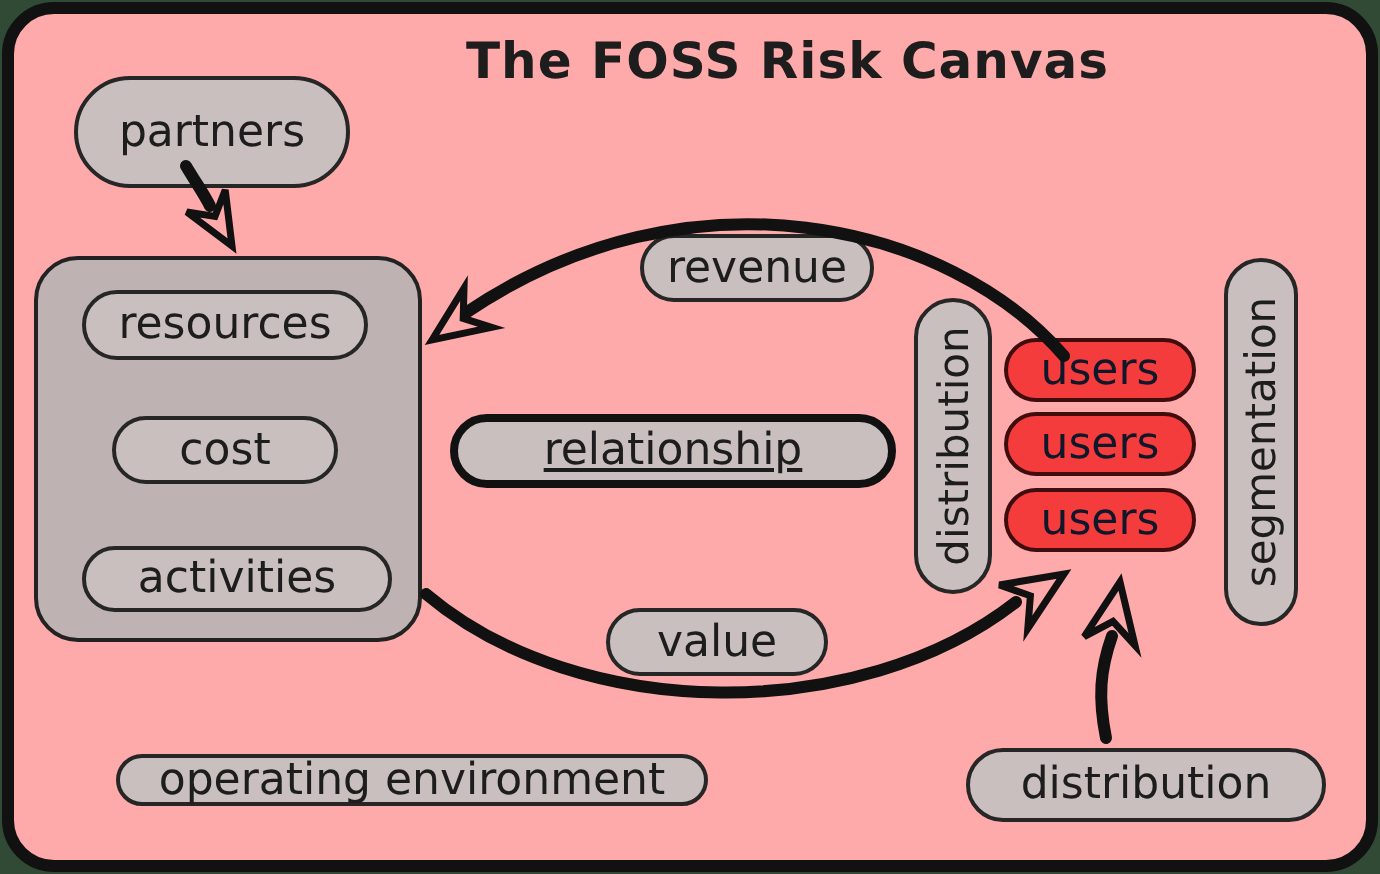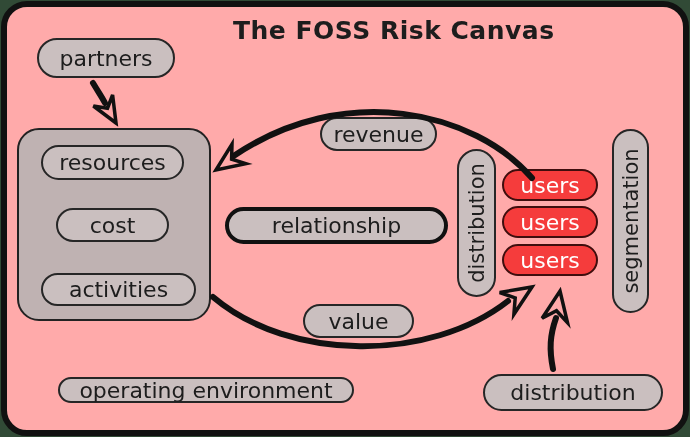--- a/index.html
+++ b/index.html
@@ -9,39 +9,39 @@
   html,body{margin:0;padding:0;}
   body{font-family:"DejaVu Sans", sans-serif; background:var(--background);}
   #stage{position:relative; width:690px; height:437px; background:var(--background); overflow:hidden;}
   #board{position:absolute; left:1px; top:1px; width:676px; height:423px;
          background:var(--canvas); border:6px solid var(--line); border-radius:26px;}
   .title{position:absolute; left:233px; top:16px; width:300px; text-align:center;
          font-size:25px; font-weight:bold; color:var(--text); white-space:nowrap; letter-spacing:0.5px;}
   .pill{position:absolute; display:flex; align-items:center; justify-content:center;
         background:var(--node-gray); border:2px solid #262626; border-radius:999px;
         color:var(--text); font-size:22px; white-space:nowrap; box-sizing:border-box;}
-  .pill.thick{border:4px solid var(--line);}
-  .pill.red{background:var(--user-red); border:2px solid var(--red-border); color:#ffffff;}
+  .pill.thick{border:4px solid var(--line);text-decoration:underline;}
+  .pill.red{background:var(--user-red); border:2px solid var(--red-border); color:#0f172a;}
   .group-box{position:absolute; background:var(--group-gray); border:2px solid #222;
              border-radius:22px; box-sizing:border-box;}
   .vpill .rot{transform:rotate(-90deg); white-space:nowrap; font-size:21px;}
   .overlay{position:absolute; left:0; top:0; width:690px; height:437px; z-index:10; pointer-events:none;}
   .overlay path.flow{fill:none; stroke:var(--line); stroke-width:6; stroke-linecap:round;}
   .overlay path.head{fill:var(--canvas); stroke:var(--line); stroke-width:3.5; stroke-linejoin:miter;}
 </style>
 </head>
 <body>
 
 <div id="stage">
 
   <div id="board"></div>
 
   <div class="title">The FOSS Risk Canvas</div>
 
-  <div class="pill" style="left:37px; top:38px; width:138px; height:40px;">
+  <div class="pill" style="left:37px; top:38px; width:138px; height:56px;">
     <span>partners</span>
   </div>
 
   <div class="group-box" style="left:17px; top:128px; width:194px; height:193px;"></div>
 
   <div class="pill" style="left:41px; top:145px; width:143px; height:35px;">
     <span>resources</span>
   </div>
 
   <div class="pill" style="left:56px; top:208px; width:113px; height:34px;text-align:right;">

